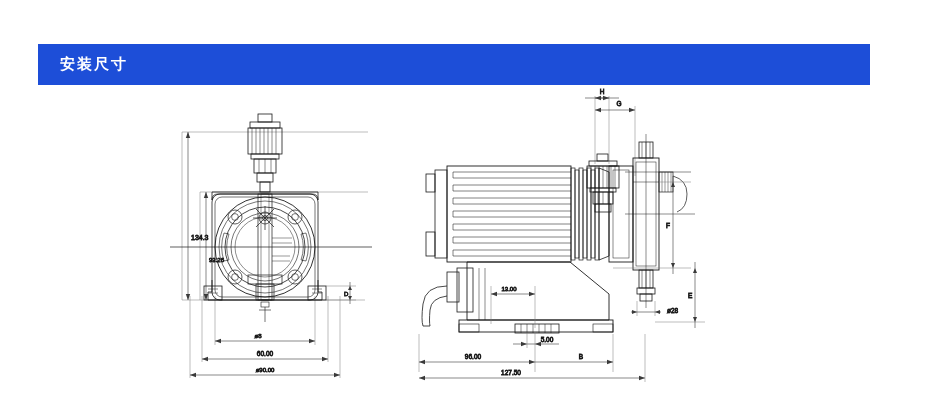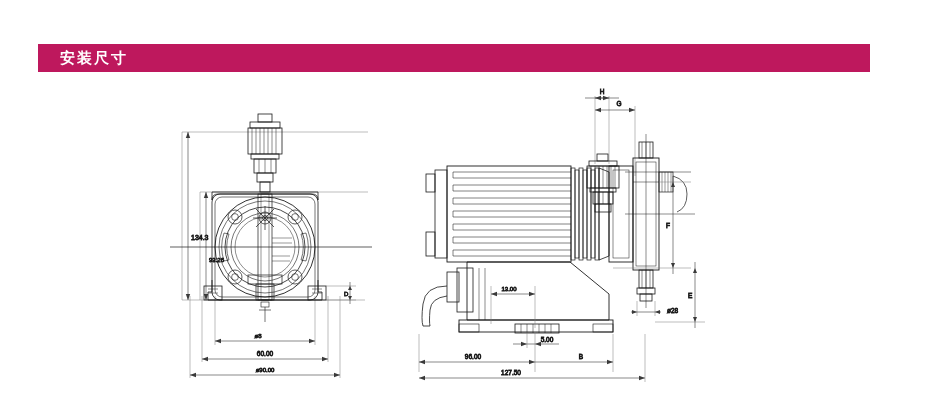--- a/index.html
+++ b/index.html
@@ -12,22 +12,22 @@
     overflow: hidden;
     position: relative;
   }
 
   
   .section-header {
     position: absolute;
     left: 38px;
     top: 44px;
     width: 832px;
-    height: 28px;
-    background: #be185d;
+    height: 41px;
+    background: #1d4ed8;
     display: flex;
     align-items: center;
   }
   .section-header .title {
     color: #ffffff;
     font-size: 15px;
     font-weight: bold;
     letter-spacing: 2px;
     margin-left: 22px;
     font-family: "DejaVu Sans", sans-serif;

